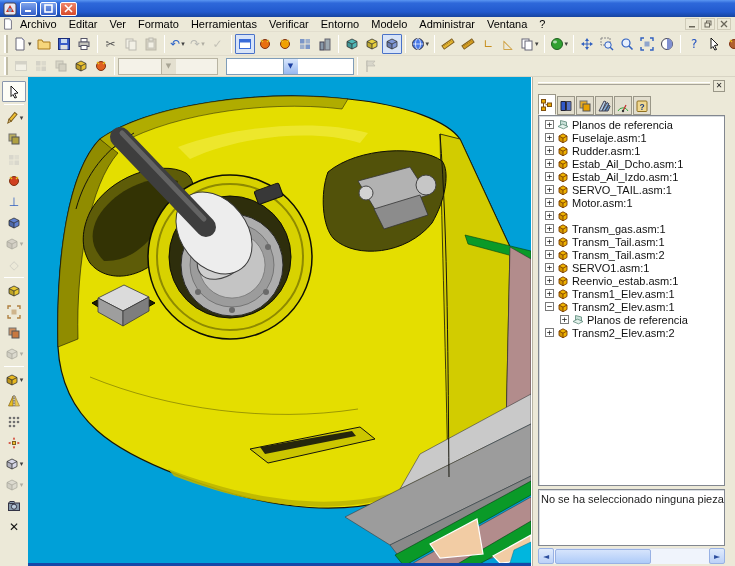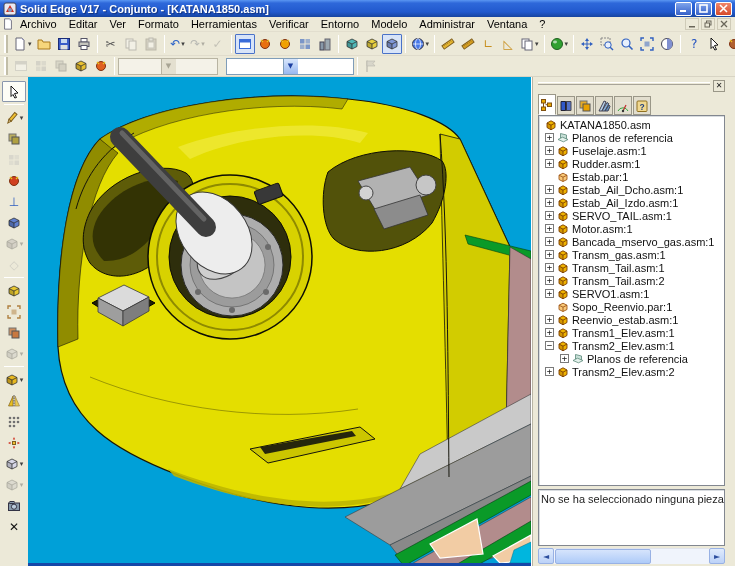--- a/index.html
+++ b/index.html
@@ -99,21 +99,20 @@
 </style>
 </head>
 <body>
 
 <div class="titlebar">
   <svg width="14" height="14" viewBox="0 0 14 14">
     <rect x="1" y="1" width="12" height="12" rx="2" fill="#E8E8F0" stroke="#445"></rect>
     <path d="M3,10 L7,3 L11,10 Z" fill="#D03020"></path>
     <circle cx="7" cy="8" r="2" fill="#8898B8"></circle>
   </svg>
-  <span class="title-text">Solid Edge V17 - Conjunto - [KATANA1850.asm]</span>
   <span class="winbtn">
       <svg width="9" height="9">
         <rect x="1" y="6" width="6" height="2" fill="#fff"></rect>
       </svg>
     </span>
   <span class="winbtn">
       <svg width="9" height="9">
         <rect x="1" y="1" width="7" height="7" fill="none" stroke="#fff" stroke-width="1.6"></rect>
       </svg>
     </span>
@@ -702,29 +701,20 @@
         <span class="eb-tab">
           <svg width="14" height="14" viewBox="0 0 14 14">
             <rect x="2" y="2" width="10" height="10.5" rx="1" fill="#F0D890" stroke="#907020"></rect>
             <text x="7" y="10.5" font-size="8.5" text-anchor="middle" fill="#204080" font-weight="bold" font-family="Liberation Sans,sans-serif">?</text>
           </svg>
         </span>
       </div>
     <div class="tree" id="tree">
         <div class="trow">
           <span style="width:4px;min-width:4px;"></span>
-          <svg class="ticon" viewBox="0 0 12 12">
-            <path d="M2,4 L6,1.8 L10,4 L10,8.5 L6,10.8 L2,8.5 Z" fill="#F0B400" stroke="#7A3C00" stroke-width=".9"></path>
-            <path d="M2,4 L6,6.2 L10,4 M6,6.2 V10.8" fill="none" stroke="#7A3C00" stroke-width=".9"></path>
-            <path d="M2,4 L6,6.2 L6,10.8 L2,8.5 Z" fill="#7A3C00" opacity=".25"></path>
-          </svg>
-          <span class="tlabel">KATANA1850.asm</span>
-        </div>
-        <div class="trow">
-          <span style="width:4px;min-width:4px;"></span>
           <span class="texp">+</span>
           <svg class="ticon" viewBox="0 0 12 12">
             <path d="M3.5,1.5 L9.5,3 L9.5,7.5 L3.5,6 Z" fill="#C8E0D8" stroke="#5A8878" stroke-width=".8"></path>
             <path d="M1,7.5 L5.5,5.2 L11,7.5 L6.5,9.8 Z" fill="#E4F2EC" stroke="#5A8878" stroke-width=".8"></path>
           </svg>
           <span class="tlabel">Planos de referencia</span>
         </div>
         <div class="trow">
           <span style="width:4px;min-width:4px;"></span>
           <span class="texp">+</span>
@@ -740,29 +730,20 @@
           <span class="texp">+</span>
           <svg class="ticon" viewBox="0 0 12 12">
             <path d="M2,4 L6,1.8 L10,4 L10,8.5 L6,10.8 L2,8.5 Z" fill="#F0B400" stroke="#7A3C00" stroke-width=".9"></path>
             <path d="M2,4 L6,6.2 L10,4 M6,6.2 V10.8" fill="none" stroke="#7A3C00" stroke-width=".9"></path>
             <path d="M2,4 L6,6.2 L6,10.8 L2,8.5 Z" fill="#7A3C00" opacity=".25"></path>
           </svg>
           <span class="tlabel">Rudder.asm:1</span>
         </div>
         <div class="trow">
           <span style="width:4px;min-width:4px;"></span>
-          <span class="tslot"></span>
-          <svg class="ticon" viewBox="0 0 12 12">
-            <path d="M2,4.2 L6,2.2 L10,4.2 L10,8.5 L6,10.5 L2,8.5 Z" fill="#F8C878" stroke="#A05818" stroke-width=".9"></path>
-            <path d="M2,4.2 L6,6.2 L10,4.2 M6,6.2 V10.5" fill="none" stroke="#A05818" stroke-width=".9"></path>
-          </svg>
-          <span class="tlabel">Estab.par:1</span>
-        </div>
-        <div class="trow">
-          <span style="width:4px;min-width:4px;"></span>
           <span class="texp">+</span>
           <svg class="ticon" viewBox="0 0 12 12">
             <path d="M2,4 L6,1.8 L10,4 L10,8.5 L6,10.8 L2,8.5 Z" fill="#F0B400" stroke="#7A3C00" stroke-width=".9"></path>
             <path d="M2,4 L6,6.2 L10,4 M6,6.2 V10.8" fill="none" stroke="#7A3C00" stroke-width=".9"></path>
             <path d="M2,4 L6,6.2 L6,10.8 L2,8.5 Z" fill="#7A3C00" opacity=".25"></path>
           </svg>
           <span class="tlabel">Estab_Ail_Dcho.asm:1</span>
         </div>
         <div class="trow">
           <span style="width:4px;min-width:4px;"></span>
@@ -795,21 +776,20 @@
           <span class="tlabel">Motor.asm:1</span>
         </div>
         <div class="trow">
           <span style="width:4px;min-width:4px;"></span>
           <span class="texp">+</span>
           <svg class="ticon" viewBox="0 0 12 12">
             <path d="M2,4 L6,1.8 L10,4 L10,8.5 L6,10.8 L2,8.5 Z" fill="#F0B400" stroke="#7A3C00" stroke-width=".9"></path>
             <path d="M2,4 L6,6.2 L10,4 M6,6.2 V10.8" fill="none" stroke="#7A3C00" stroke-width=".9"></path>
             <path d="M2,4 L6,6.2 L6,10.8 L2,8.5 Z" fill="#7A3C00" opacity=".25"></path>
           </svg>
-          <span class="tlabel">Bancada_mservo_gas.asm:1</span>
         </div>
         <div class="trow">
           <span style="width:4px;min-width:4px;"></span>
           <span class="texp">+</span>
           <svg class="ticon" viewBox="0 0 12 12">
             <path d="M2,4 L6,1.8 L10,4 L10,8.5 L6,10.8 L2,8.5 Z" fill="#F0B400" stroke="#7A3C00" stroke-width=".9"></path>
             <path d="M2,4 L6,6.2 L10,4 M6,6.2 V10.8" fill="none" stroke="#7A3C00" stroke-width=".9"></path>
             <path d="M2,4 L6,6.2 L6,10.8 L2,8.5 Z" fill="#7A3C00" opacity=".25"></path>
           </svg>
           <span class="tlabel">Transm_gas.asm:1</span>
@@ -836,29 +816,20 @@
         </div>
         <div class="trow">
           <span style="width:4px;min-width:4px;"></span>
           <span class="texp">+</span>
           <svg class="ticon" viewBox="0 0 12 12">
             <path d="M2,4 L6,1.8 L10,4 L10,8.5 L6,10.8 L2,8.5 Z" fill="#F0B400" stroke="#7A3C00" stroke-width=".9"></path>
             <path d="M2,4 L6,6.2 L10,4 M6,6.2 V10.8" fill="none" stroke="#7A3C00" stroke-width=".9"></path>
             <path d="M2,4 L6,6.2 L6,10.8 L2,8.5 Z" fill="#7A3C00" opacity=".25"></path>
           </svg>
           <span class="tlabel">SERVO1.asm:1</span>
-        </div>
-        <div class="trow">
-          <span style="width:4px;min-width:4px;"></span>
-          <span class="tslot"></span>
-          <svg class="ticon" viewBox="0 0 12 12">
-            <path d="M2,4.2 L6,2.2 L10,4.2 L10,8.5 L6,10.5 L2,8.5 Z" fill="#F8C878" stroke="#A05818" stroke-width=".9"></path>
-            <path d="M2,4.2 L6,6.2 L10,4.2 M6,6.2 V10.5" fill="none" stroke="#A05818" stroke-width=".9"></path>
-          </svg>
-          <span class="tlabel">Sopo_Reenvio.par:1</span>
         </div>
         <div class="trow">
           <span style="width:4px;min-width:4px;"></span>
           <span class="texp">+</span>
           <svg class="ticon" viewBox="0 0 12 12">
             <path d="M2,4 L6,1.8 L10,4 L10,8.5 L6,10.8 L2,8.5 Z" fill="#F0B400" stroke="#7A3C00" stroke-width=".9"></path>
             <path d="M2,4 L6,6.2 L10,4 M6,6.2 V10.8" fill="none" stroke="#7A3C00" stroke-width=".9"></path>
             <path d="M2,4 L6,6.2 L6,10.8 L2,8.5 Z" fill="#7A3C00" opacity=".25"></path>
           </svg>
           <span class="tlabel">Reenvio_estab.asm:1</span>

